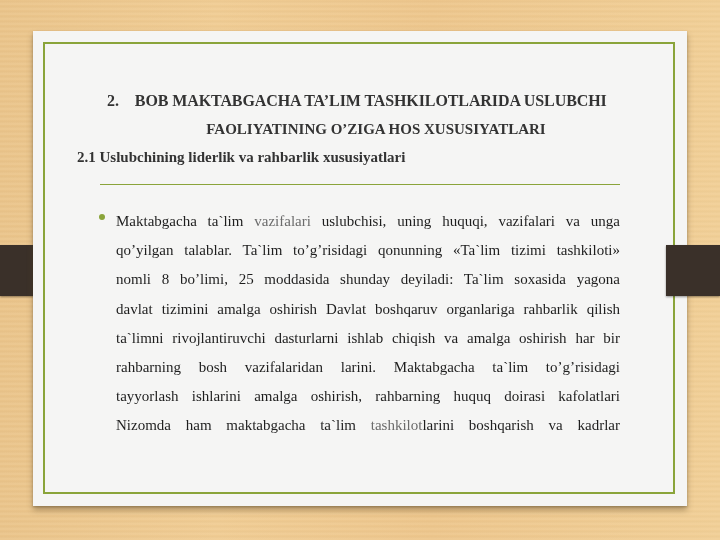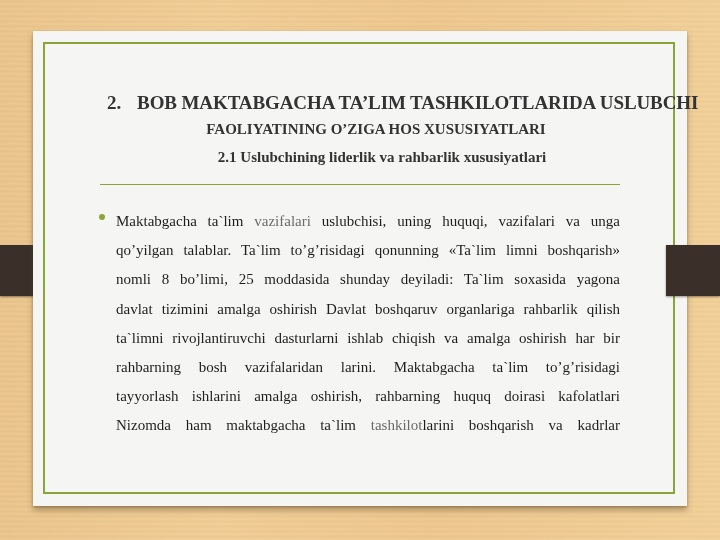--- a/index.html
+++ b/index.html
@@ -28,30 +28,30 @@
     border: 2px solid #8AA43A;
     box-sizing: border-box;
   }
   .title-block {
     position: absolute; left: 0; top: 0; width: 654px;
     color: #333;
     font-weight: bold;
     text-align: center;
   }
   .t1 {
-    position: absolute; left: 74px; top: 61px; font-size: 19px; white-space: nowrap;
+    position: absolute; left: 74px; top: 61px; font-size: 16px; white-space: nowrap;
     letter-spacing: -0.1px;
   }
   .t1 .num { margin-right: 16px; }
   .t2 {
     position: absolute; left: 0; width: 654px; top: 90px; font-size: 15px; text-align: center;
     padding-left: 32px; box-sizing: border-box;
   }
   .t3 {
-    position: absolute; left: 0; width: 654px; top: 118px; font-size: 15px; text-align: center;
+    position: absolute; left: 0; width: 654px; top: 118px; font-size: 15px; text-align: left;
     padding-left: 44px; box-sizing: border-box;
   }
   .sep {
     position: absolute; left: 67px; top: 153px; width: 520px; height: 0;
     border-top: 1.5px solid #8AA43A;
   }
   .body-text {
     position: absolute; left: 83px; top: 176px; width: 504px;
     font-size: 15px; line-height: 29.2px; color: #1E1E1E;
     text-align: justify;
@@ -80,21 +80,21 @@
     <div class="t2">FAOLIYATINING O’ZIGA HOS XUSUSIYATLARI</div>
     <div class="t3">2.1 Uslubchining liderlik va rahbarlik xususiyatlari</div>
   </div>
 
   <div class="sep"></div>
 
   <div class="bullet"></div>
 
   <div class="body-text">
     <span class="line"><span>Maktabgacha ta`lim </span><span class="gray">vazifalari</span><span> uslubchisi, uning huquqi, vazifalari va unga</span></span>
-    <span class="line">qo’yilgan talablar. Ta`lim to’g’risidagi qonunning «Ta`lim limni boshqarish»</span>
+    <span class="line">qo’yilgan talablar. Ta`lim to’g’risidagi qonunning «Ta`lim tizimi tashkiloti»</span>
     <span class="line">nomli 8 bo’limi, 25 moddasida shunday deyiladi: Ta`lim soxasida yagona</span>
     <span class="line">davlat tizimini amalga oshirish Davlat boshqaruv organlariga rahbarlik qilish</span>
     <span class="line">ta`limni rivojlantiruvchi dasturlarni ishlab chiqish va amalga oshirish har bir</span>
     <span class="line">rahbarning bosh vazifalaridan larini. Maktabgacha ta`lim to’g’risidagi</span>
     <span class="line">tayyorlash ishlarini amalga oshirish, rahbarning huquq doirasi kafolatlari</span>
     <span class="line"><span>Nizomda ham maktabgacha ta`lim </span><span class="gray">tashkilot</span><span>larini boshqarish va kadrlar</span></span>
   </div>
 </div>
 
 <div class="tab right"></div>

